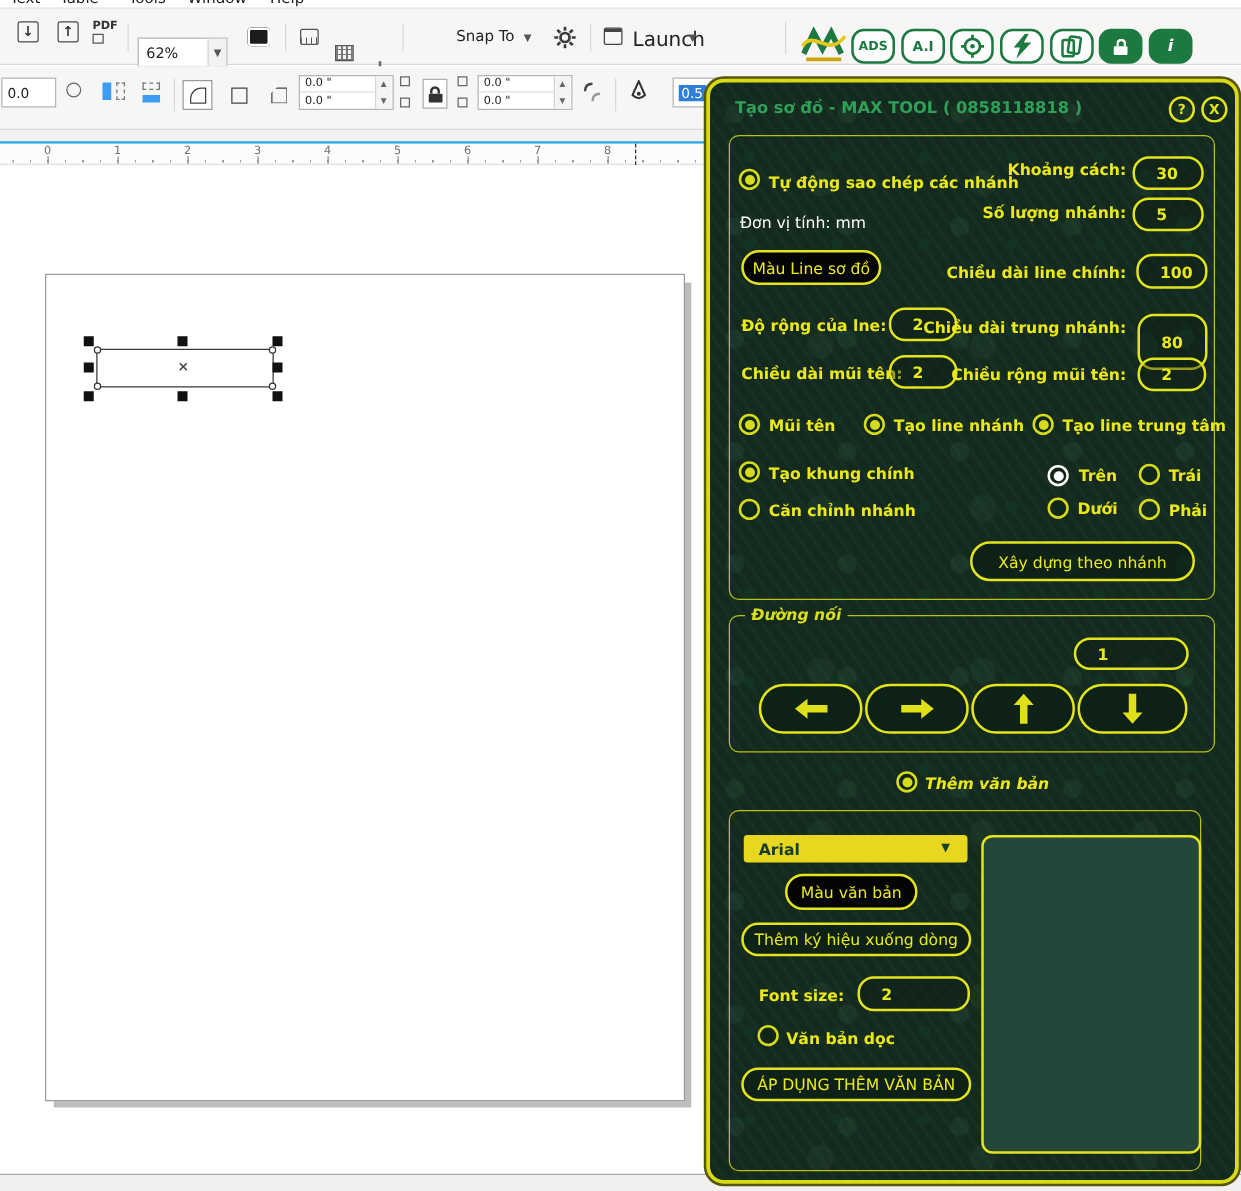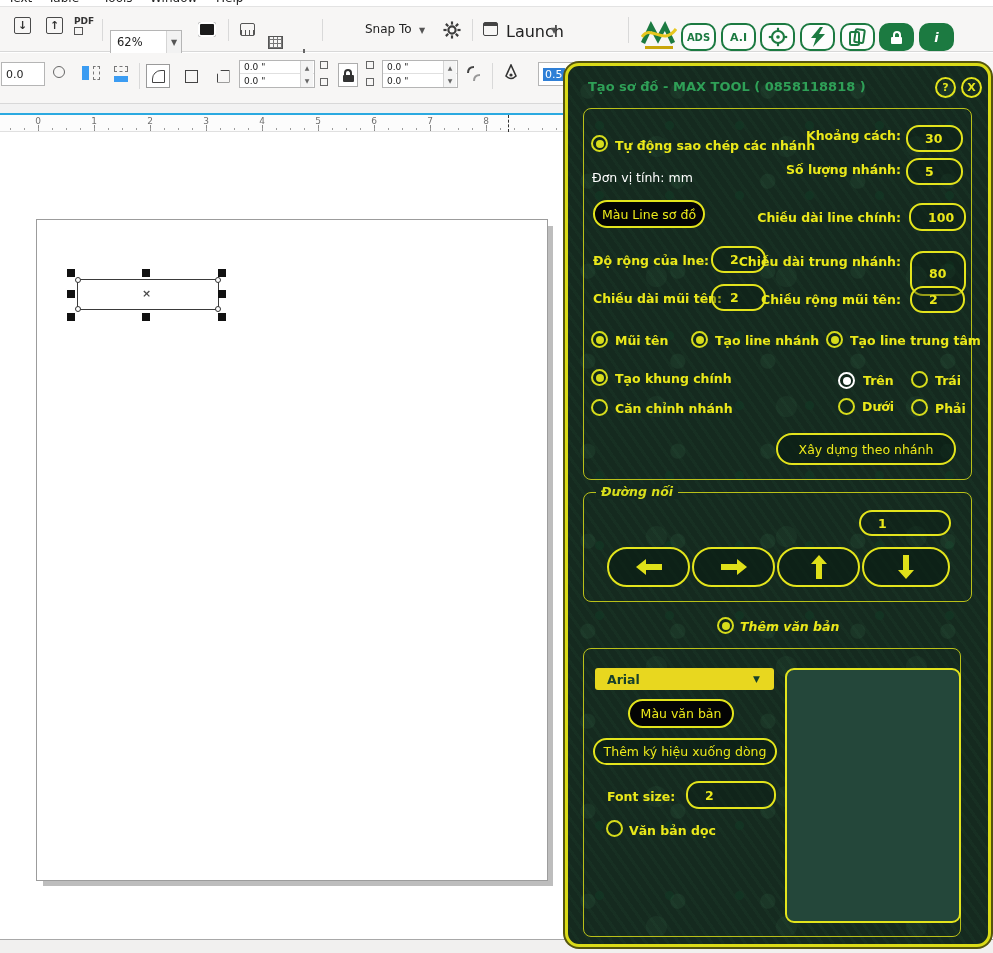--- a/index.html
+++ b/index.html
@@ -440,16 +440,17 @@
         <span>Arial</span>
         <span class="fcaret">▼</span>
       </div>
       <div class="txtarea" style="left:201px;top:19px;width:176px;height:255px"></div>
       <div class="gbtn blackpill" style="left:44px;top:50px;width:106px;height:29px">Màu văn bản</div>
       <div class="gbtn" style="left:9px;top:89px;width:184px;height:27px">Thêm ký hiệu xuống dòng</div>
       <span class="ylab" style="left:23px;top:140px">Font size:</span>
       <div class="pillin" style="left:102px;top:132px;width:90px;height:28px">2</div>
       <span class="radio" style="left:22px;top:171px"></span>
       <span class="ylab" style="left:45px;top:174px">Văn bản dọc</span>
+      <div class="gbtn" style="left:9px;top:205px;width:184px;height:27px">ÁP DỤNG THÊM VĂN BẢN</div>
     </div>
   </div>
 
 </div>
 
 </body></html>

